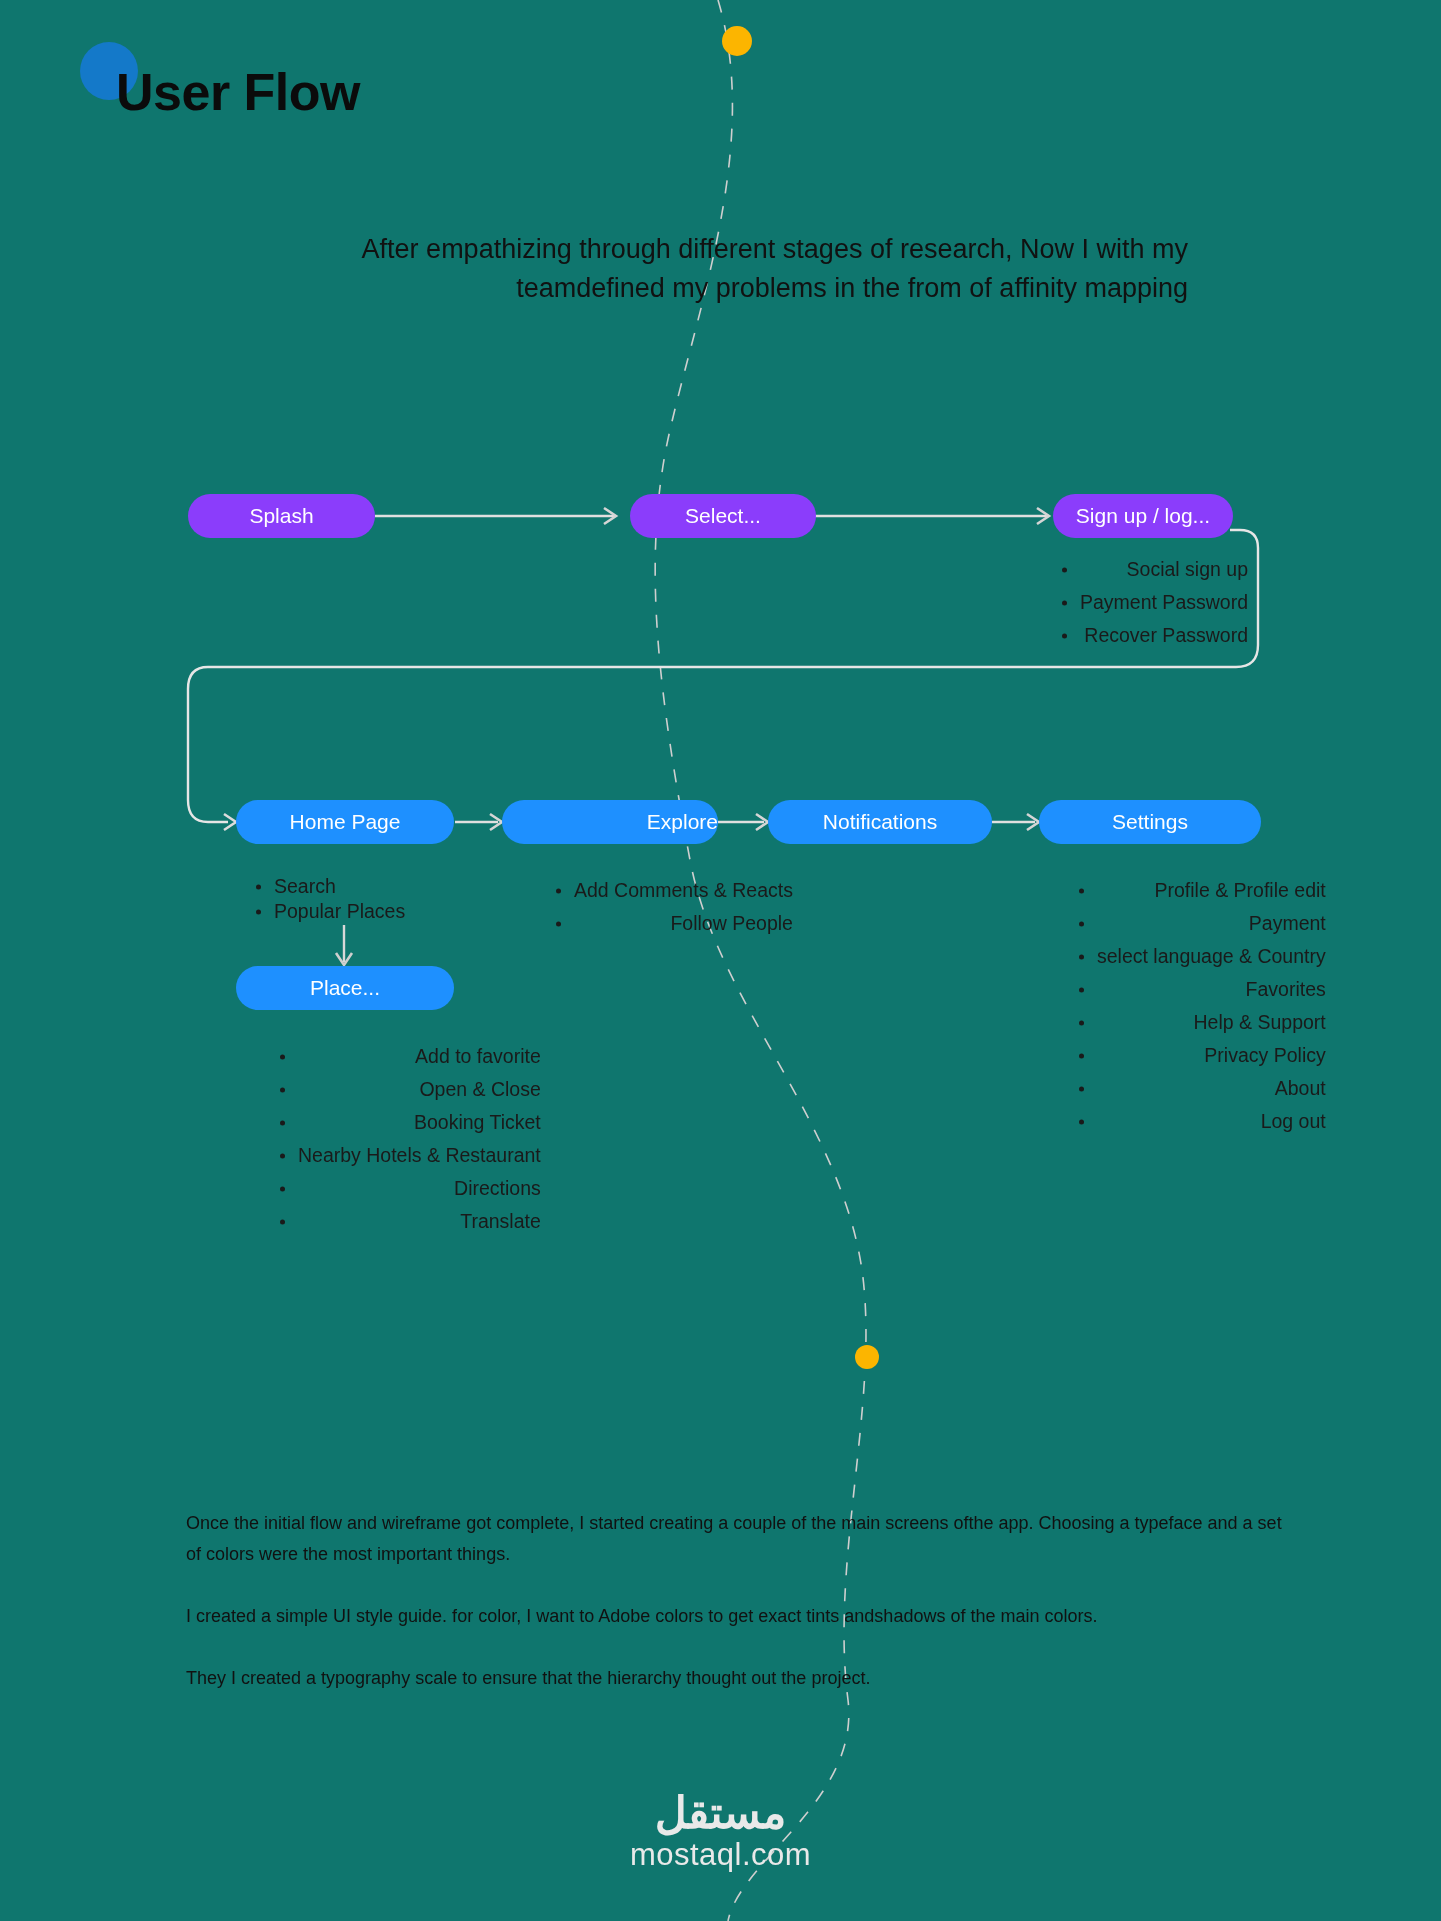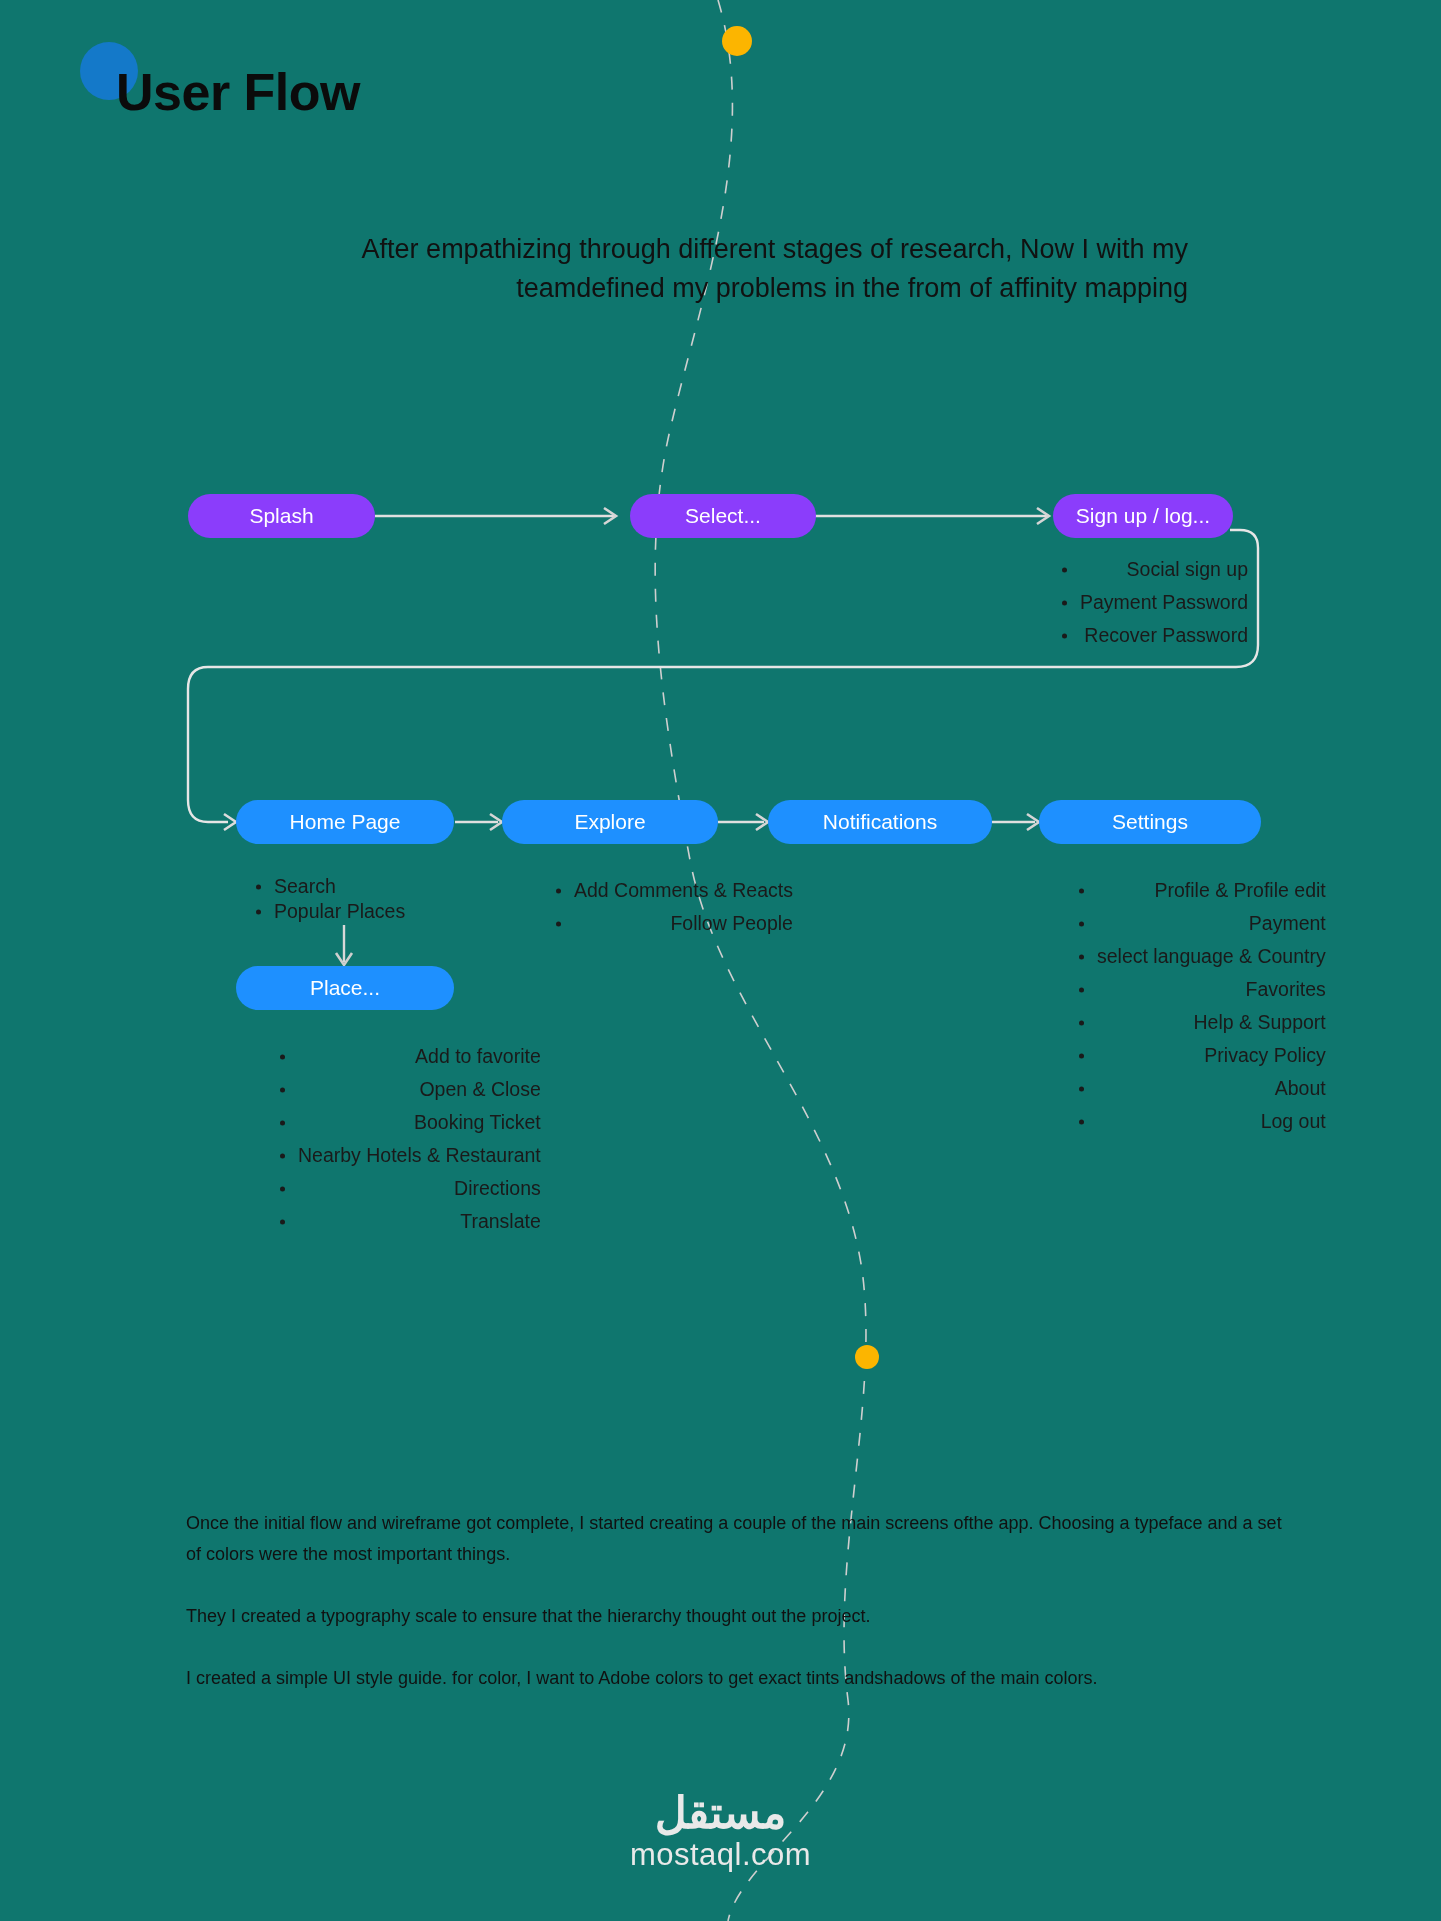--- a/index.html
+++ b/index.html
@@ -200,21 +200,21 @@
   <ul class="blist loose" id="signup-list" style="left:1058px; top:553px;">
       <li>Social sign up</li>
       <li>Payment Password</li>
       <li>Recover Password</li>
     </ul>
 
   <div class="node blue" style="left:236px; top:800px; width:218px;">
     <span>Home Page</span>
   </div>
 
-  <div class="node blue" style="left:502px; top:800px; width:216px;">
+  <div class="node blue" style="left:502px; top:800px; width:216px;justify-content:flex-end;">
     <span>Explore</span>
   </div>
 
   <div class="node blue" style="left:768px; top:800px; width:224px;">
     <span>Notifications</span>
   </div>
 
   <div class="node blue" style="left:1039px; top:800px; width:222px;">
     <span>Settings</span>
   </div>
@@ -248,22 +248,22 @@
       <li>Add to favorite</li>
       <li>Open &amp; Close</li>
       <li>Booking Ticket</li>
       <li>Nearby Hotels &amp; Restaurant</li>
       <li>Directions</li>
       <li>Translate</li>
     </ul>
 
   <div id="paragraphs">
     <p>Once the initial flow and wireframe got complete, I started creating a couple of the main screens ofthe app. Choosing a typeface and a set of colors were the most important things.</p>
+    <p>I created a simple UI style guide. for color, I want to Adobe colors to get exact tints andshadows of the main colors.</p>
     <p>They I created a typography scale to ensure that the hierarchy thought out the project.</p>
-    <p>I created a simple UI style guide. for color, I want to Adobe colors to get exact tints andshadows of the main colors.</p>
   </div>
 
   <div id="watermark">
     <div class="wm-ar">مستقل</div>
     <div class="wm-en">mostaql.com</div>
   </div>
 
 </div>
 
 </body></html>

